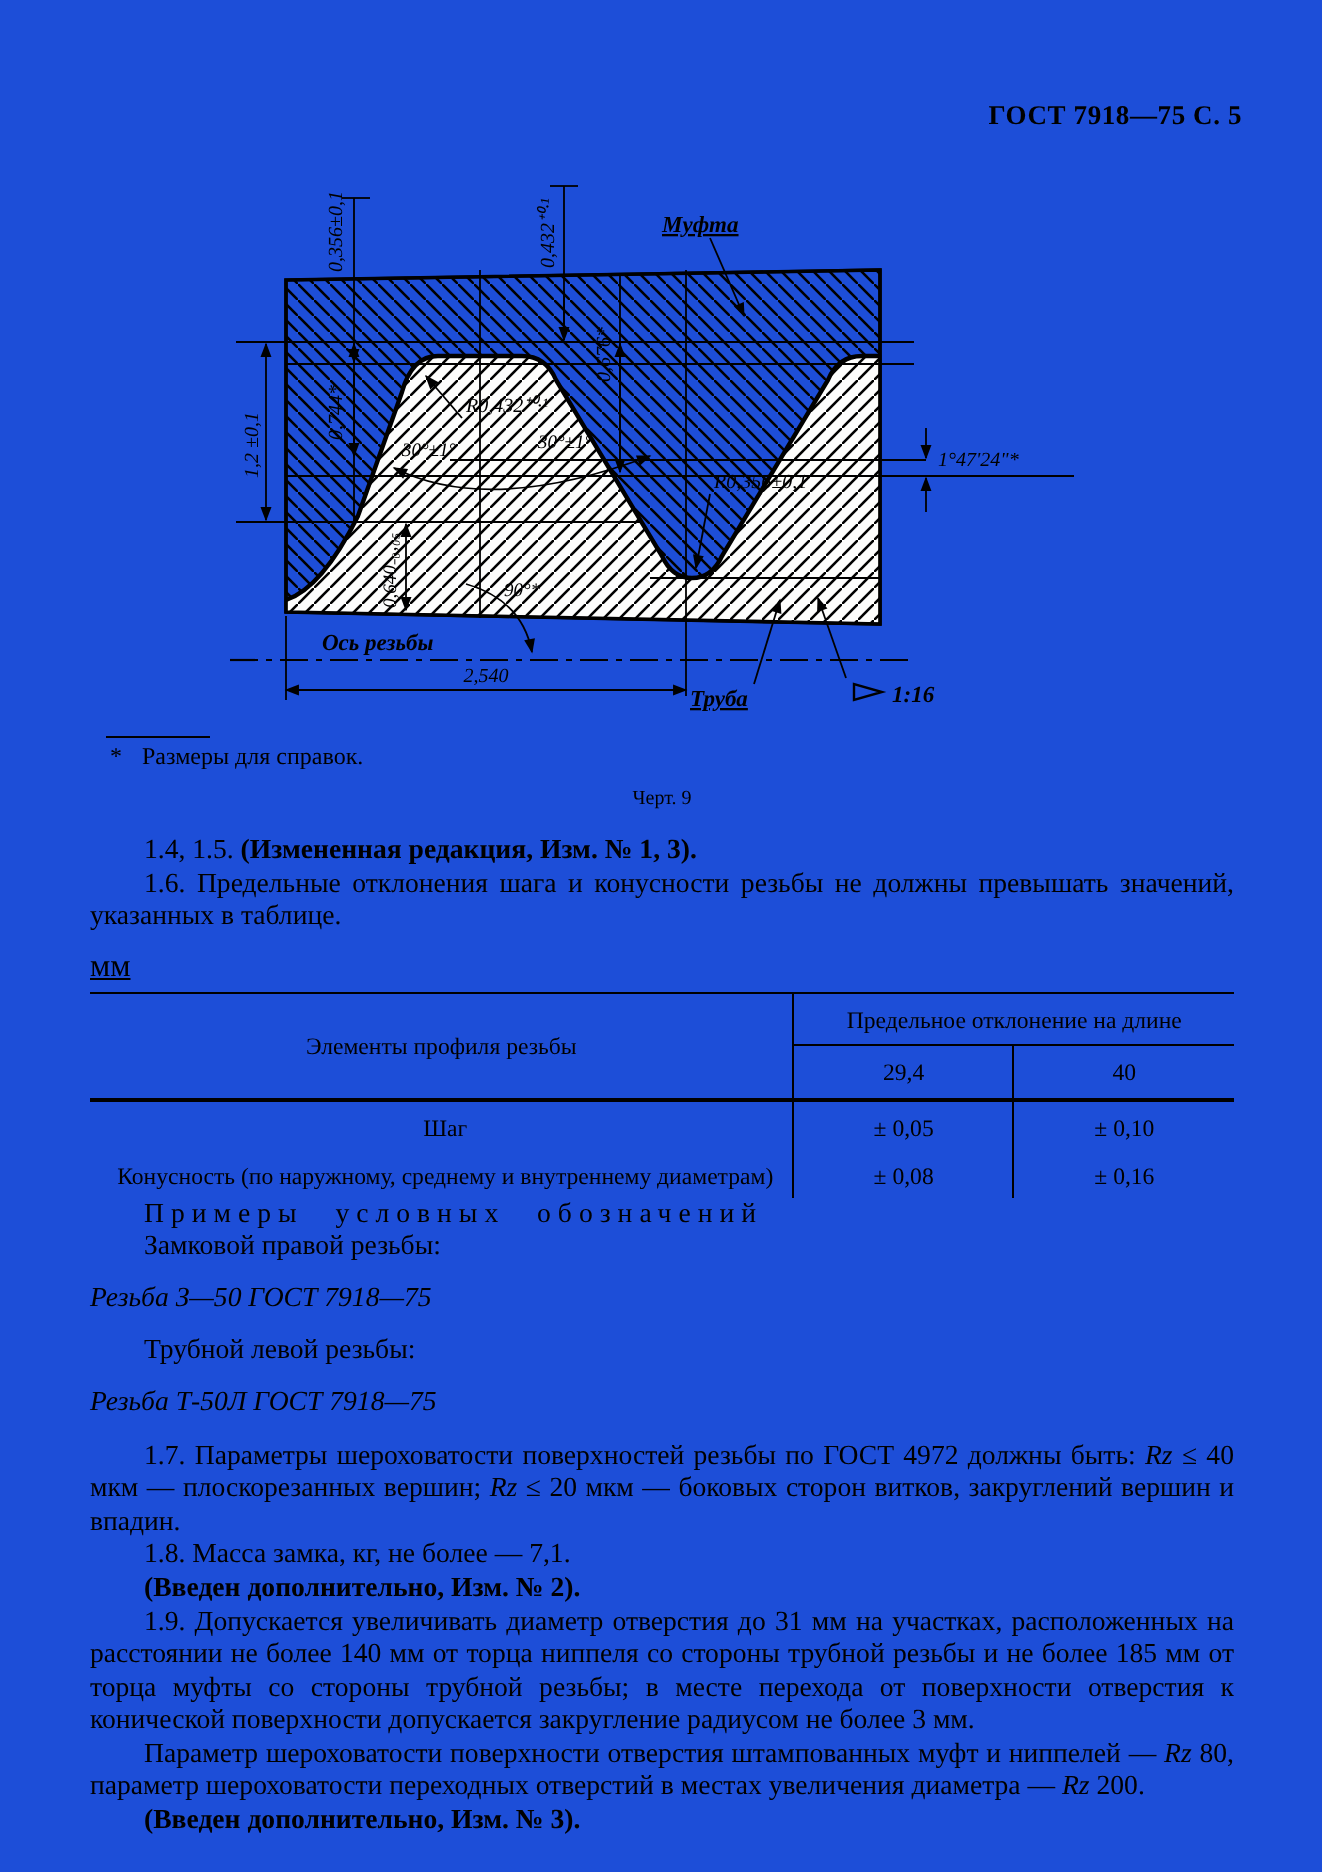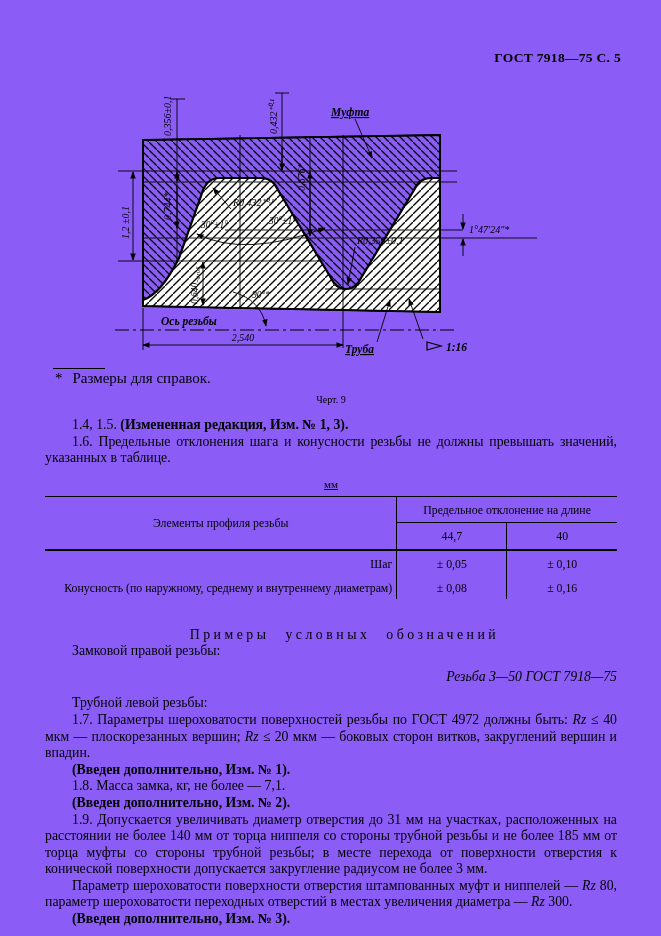--- a/index.html
+++ b/index.html
@@ -1,55 +1,55 @@
 <!DOCTYPE html>
 <html><head>
 <meta charset="utf-8">
 <style>
   html,body { margin:0; padding:0; background:#e8e8e8; }
   .page {
     position:relative; width:661px; height:936px; margin:0 auto;
-    background:#8b5cf6; color:#000;
+    background:#1d4ed8; color:#000;
     font-family:"Liberation Serif","DejaVu Serif",serif;
     overflow:hidden;
   }
   .gost-header {
     position:absolute; top:50px; right:40px;
     font-weight:bold; font-size:13.5px; letter-spacing:0.3px;
   }
   .figure { position:absolute; top:86px; left:85px; width:476px; height:292px; }
   svg text { fill:#000; }
   .dim  { font:italic 10px "Liberation Serif",serif; }
   .dims { font:italic 9.5px "Liberation Serif",serif; }
   .lbl  { font:italic bold 11.5px "Liberation Serif",serif; }
   .body {
     position:absolute; top:368px; left:45px; width:572px;
     font-size:13.8px; line-height:16.6px; text-align:justify;
   }
   .fn-rule { width:52px; border-top:1px solid #000; margin:0 0 1px 8px; }
-  .footnote { font-size:15px; text-align:left; margin-left:10px; }
+  .footnote { font-size:12px; text-align:left; margin-left:10px; }
   .footnote .star { margin-right:10px; }
   .caption { font-size:10px; text-align:center; margin:5px 0 9px; }
   p { margin:0; }
   .ind { text-indent:27px; }
   .bold { font-weight:bold; }
-  .unit { text-align:center; font-size:11px; margin:9px 0 3px;text-decoration:underline; }
+  .unit { text-align:left; font-size:16px; margin:9px 0 3px;text-decoration:underline; }
   table.tol {
     width:100%; border-collapse:collapse; font-size:11.8px;
     border-top:1.2px solid #000; text-align:center; line-height:14px;
   }
   table.tol th { font-weight:normal; }
   .c1h { width:61.5%; border-right:1.2px solid #000; border-bottom:2.6px solid #000; padding:4px; }
   .c2h { border-bottom:1.2px solid #000; padding:6px 4px 5px; }
   .sub { width:19.25%; border-bottom:2.6px solid #000; padding:6px 2px; }
   .bl  { border-left:1.2px solid #000; }
-  td.c1 { text-align:right; padding:6px 4px 4px 8px; border-right:1.2px solid #000; }
+  td.c1 { text-align:center; padding:6px 4px 4px 8px; border-right:1.2px solid #000; }
   td.val { padding:6px 2px 4px; }
-  .ex-heading { letter-spacing:3.5px; word-spacing:9px; margin-top:28px; text-align:center; text-indent:27px; }
-  .designation { text-align:right; font-style:italic; margin:9px 0 10px;font-family:Liberation Serif, serif; }
+  .ex-heading { letter-spacing:3.5px; word-spacing:9px; margin-top:0; text-align:left; text-indent:27px; }
+  .designation { text-align:left; font-style:italic; margin:9px 0 10px;font-family:Liberation Serif, serif; }
   .em { font-style:italic; }
 </style>
 </head>
 <body>
 
 <div class="page">
 
   <div class="gost-header">ГОСТ 7918—75 С. 5</div>
 
   <div class="figure">
@@ -149,21 +149,21 @@
 
     <div class="unit">мм</div>
 
     <table class="tol">
       <thead>
         <tr>
           <th class="c1h" rowspan="2">Элементы профиля резьбы</th>
           <th class="c2h" colspan="2">Предельное отклонение на длине</th>
         </tr>
         <tr>
-          <th class="sub">44,7</th>
+          <th class="sub">29,4</th>
           <th class="sub bl">40</th>
         </tr>
       </thead>
       <tbody>
         <tr>
           <td class="c1">Шаг</td>
           <td class="val">± 0,05</td>
           <td class="val bl">± 0,10</td>
         </tr>
         <tr>
@@ -171,23 +171,23 @@
           <td class="val">± 0,08</td>
           <td class="val bl">± 0,16</td>
         </tr>
       </tbody>
     </table>
 
     <p class="ex-heading">Примеры условных обозначений</p>
     <p class="ind">Замковой правой резьбы:</p>
     <p class="designation">Резьба З—50 ГОСТ 7918—75</p>
     <p class="ind">Трубной левой резьбы:</p>
+    <p class="designation">Резьба Т-50Л ГОСТ 7918—75</p>
 
     <p class="ind"><span>1.7. Параметры шероховатости поверхностей резьбы по ГОСТ 4972 должны быть: </span><span class="em">Rz</span><span> ≤ 40 мкм — плоскорезанных вершин; </span><span class="em">Rz</span><span> ≤ 20 мкм — боковых сторон витков, закруглений вершин и впадин.</span></p>
-    <p class="ind bold">(Введен дополнительно, Изм. № 1).</p>
     <p class="ind">1.8. Масса замка, кг, не более — 7,1.</p>
     <p class="ind bold">(Введен дополнительно, Изм. № 2).</p>
     <p class="ind">1.9. Допускается увеличивать диаметр отверстия до 31 мм на участках, расположенных на расстоянии не более 140 мм от торца ниппеля со стороны трубной резьбы и не более 185 мм от торца муфты со стороны трубной резьбы; в месте перехода от поверхности отверстия к конической поверхности допускается закругление радиусом не более 3 мм.</p>
-    <p class="ind"><span>Параметр шероховатости поверхности отверстия штампованных муфт и ниппелей — </span><span class="em">Rz</span><span> 80, параметр шероховатости переходных отверстий в местах увеличения диаметра — </span><span class="em">Rz</span><span> 300.</span></p>
+    <p class="ind"><span>Параметр шероховатости поверхности отверстия штампованных муфт и ниппелей — </span><span class="em">Rz</span><span> 80, параметр шероховатости переходных отверстий в местах увеличения диаметра — </span><span class="em">Rz</span><span> 200.</span></p>
     <p class="ind bold">(Введен дополнительно, Изм. № 3).</p>
 
   </div>
 </div>
 
 </body></html>

